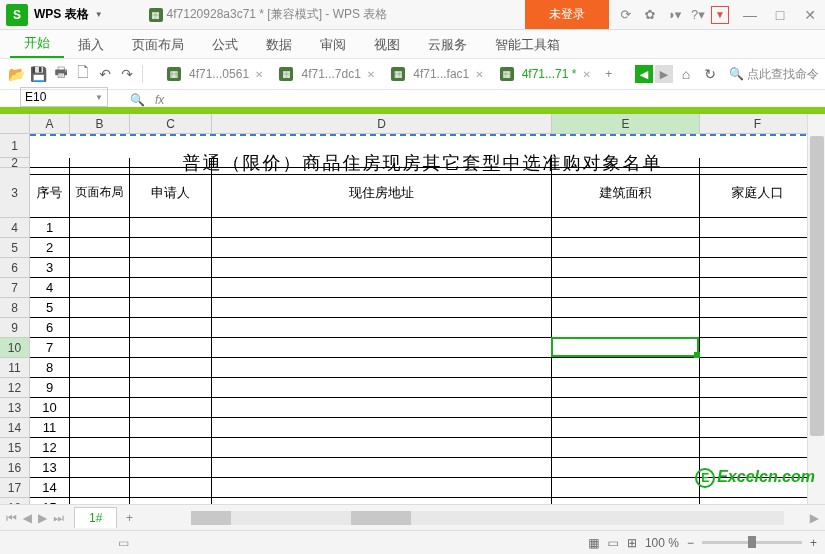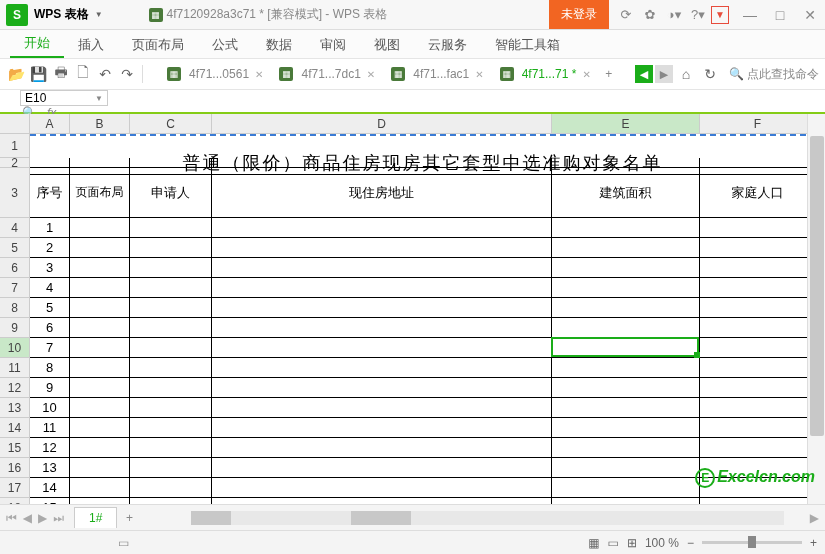--- a/index.html
+++ b/index.html
@@ -6,21 +6,21 @@
 body { background: #fff; width: 825px; height: 554px; overflow: hidden; position: relative; }
 
 
 .titlebar { height: 30px; background: #f7f7f7; display: flex; align-items: center; font-size: 12px; border-bottom: 1px solid #ddd; }
 .wps-badge { background: #1aad19; color: #fff; width: 22px; height: 22px; margin: 0 6px; display: flex; align-items: center; justify-content: center; font-weight: bold; font-size: 12px; border-radius: 2px; }
 .app-name { font-weight: bold; }
 .dropdown-tri { font-size: 8px; color: #666; margin: 0 6px; }
 .doc-title { margin-left: 40px; color: #888; display: flex; align-items: center; }
 .doc-icon { width: 14px; height: 14px; margin-right: 4px; background: #4a7a3a; border-radius: 2px; display: inline-flex; align-items: center; justify-content: center; color: #fff; font-size: 9px; }
 .title-right { margin-left: auto; display: flex; align-items: center; height: 100%; }
-.login-btn { background: #f26522; color: #fff; height: 100%; padding: 0 12px; display: flex; align-items: center; font-size: 12px; }
+.login-btn { background: #f26522; color: #fff; height: 100%; padding: 0 24px; display: flex; align-items: center; font-size: 12px; }
 .sys-icons { display: flex; align-items: center; gap: 2px; padding: 0 6px; }
 .sys-icon { width: 22px; height: 22px; display: flex; align-items: center; justify-content: center; color: #888; font-size: 13px; cursor: pointer; }
 .sys-icon.red-box { border: 1px solid #e74c3c; color: #e74c3c; width: 18px; height: 18px; font-size: 10px; }
 .win-controls { display: flex; }
 .win-btn { width: 30px; height: 30px; display: flex; align-items: center; justify-content: center; color: #888; font-size: 14px; cursor: pointer; }
 
 
 .menubar { height: 28px; display: flex; align-items: flex-end; padding: 0 10px; background: #fbfbfb; }
 .menu-item { padding: 4px 14px; font-size: 13px; color: #555; cursor: pointer; }
 .menu-item.active { color: #1aad19; border-bottom: 2px solid #1aad19; }
@@ -32,21 +32,21 @@
 .doc-tabs { display: flex; align-items: center; margin-left: 12px; flex: 1; }
 .doc-tab { display: flex; align-items: center; padding: 4px 8px; color: #888; font-size: 12px; cursor: pointer; gap: 4px; }
 .doc-tab.active { color: #1aad19; }
 .tab-close { font-size: 10px; color: #aaa; margin-left: 2px; }
 .tab-add { width: 20px; color: #888; text-align: center; cursor: pointer; }
 .tb-right { display: flex; align-items: center; gap: 2px; }
 .nav-arrow { background: #1aad19; color: #fff; width: 18px; height: 18px; display: flex; align-items: center; justify-content: center; font-size: 11px; }
 .search-cmd { color: #888; display: flex; align-items: center; gap: 3px; margin-left: 6px; }
 
 
-.formula-bar { height: 24px; display: flex; align-items: flex-start; border-bottom: 2px solid #84cc16; background: #fff; font-size: 12px; flex-direction: column; }
+.formula-bar { height: 24px; display: flex; align-items: flex-end; border-bottom: 7px solid #84cc16; background: #fff; font-size: 12px; }
 .name-box { width: 88px; height: 20px; margin-left: 20px; border: 1px solid #ccc; display: flex; align-items: center; padding: 0 4px; justify-content: space-between; }
 .name-box-arrow { font-size: 8px; color: #888; }
 .fx-icons { display: flex; align-items: center; gap: 10px; margin-left: 22px; color: #999; }
 .fx-label { font-style: italic; color: #888; }
 
 
 .grid-wrap { position: relative; background: #fff; height: 420px; overflow: hidden; }
 .corner { position: absolute; left: 0; top: 0; width: 30px; height: 20px; background: #eee; border-right: 1px solid #ccc; border-bottom: 1px solid #ccc; }
 .col-headers { position: absolute; left: 30px; top: 0; height: 20px; display: flex; }
 .col-h { background: #eee; border-right: 1px solid #ccc; border-bottom: 1px solid #ccc; text-align: center; font-size: 12px; line-height: 20px; color: #444; }

